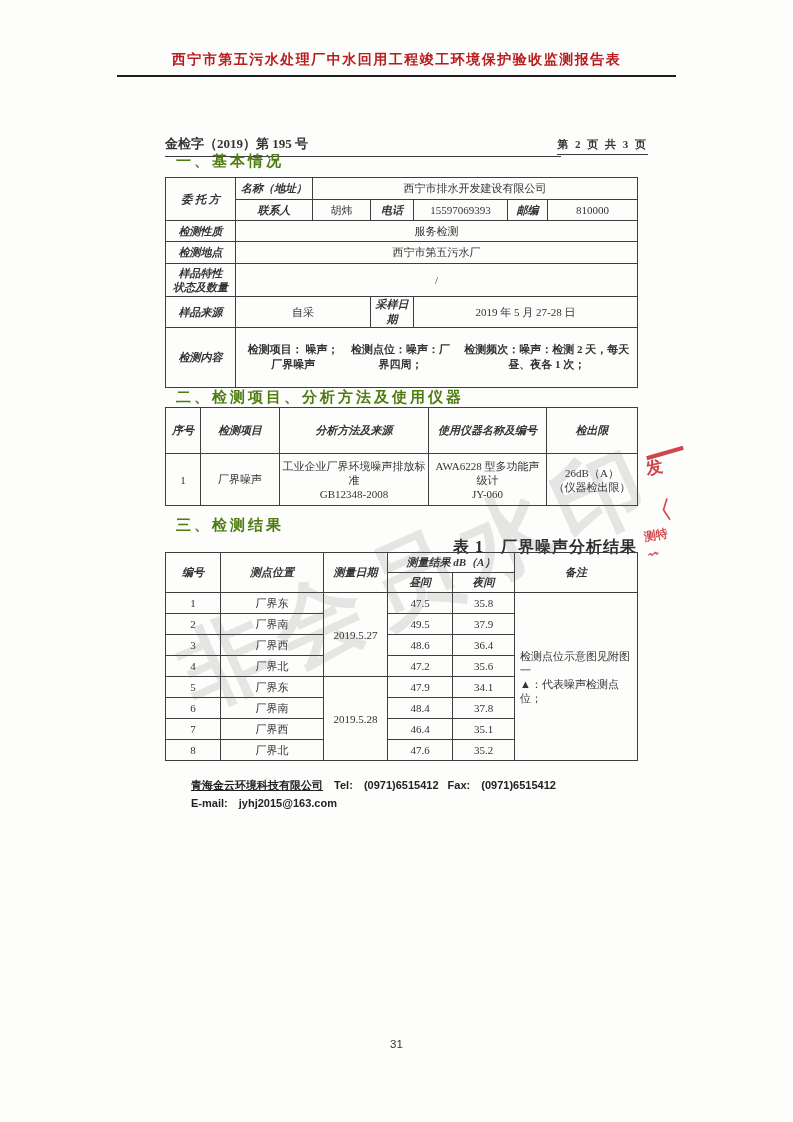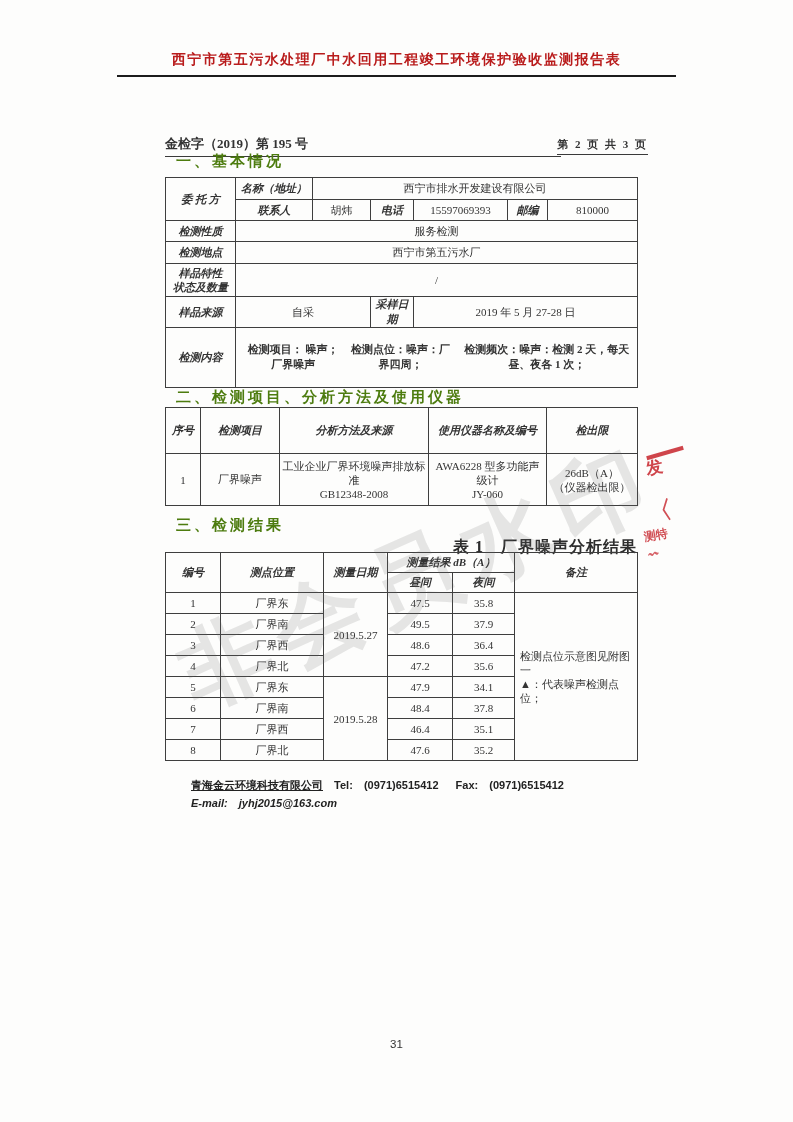--- a/index.html
+++ b/index.html
@@ -25,23 +25,23 @@
   .content-cell { text-align:left; vertical-align:top; }
   .content-cell .cl { padding-left:6px; font-weight:bold; }
   .content-flex { display:flex; flex-direction:row; justify-content:space-between;
     height:100%; padding:6px 0 8px 0; }
   .tbl-title { position:absolute; left:165px; width:472px; text-align:right;
     font-size:16px; font-weight:bold; top:537px; letter-spacing:1px; }
   .two-line div { line-height:14px; }
   .footer { position:absolute; left:191px; top:778px;
     font-family:"Liberation Sans","DejaVu Sans",sans-serif; font-size:11px;
     font-weight:bold; color:#222; }
-  .footer .row2 { margin-top:4px;font-style:italic; }
+  .footer .row2 { margin-top:4px; }
   .footer .company { text-decoration:underline; }
-  .footer .gap { margin-left:14px; }
+  .footer .gap { margin-left:6px; }
   .footer .gap-s { margin-left:8px; }
   .page-number { position:absolute; top:1038px; left:0; width:100%; text-align:center;
     font-size:11.5px; color:#333; font-family:"Liberation Sans",sans-serif; }
   .watermark { position:absolute; left:148px; top:516px; width:540px; text-align:center;
     font-size:90px; font-weight:bold; letter-spacing:12px; color:#6d6d6d; opacity:0.16;
     transform:rotate(-24deg); white-space:nowrap; pointer-events:none; z-index:5; }
   .stamp { position:absolute; left:638px; top:443px; width:60px; height:130px; z-index:6; }
   .stamp * { color:#c7242c; position:absolute; font-weight:bold; }
   .stamp-bar { left:8px; top:8px; width:38px; height:4px; background:#c7242c;
     transform:rotate(-16deg); opacity:0.85; }

